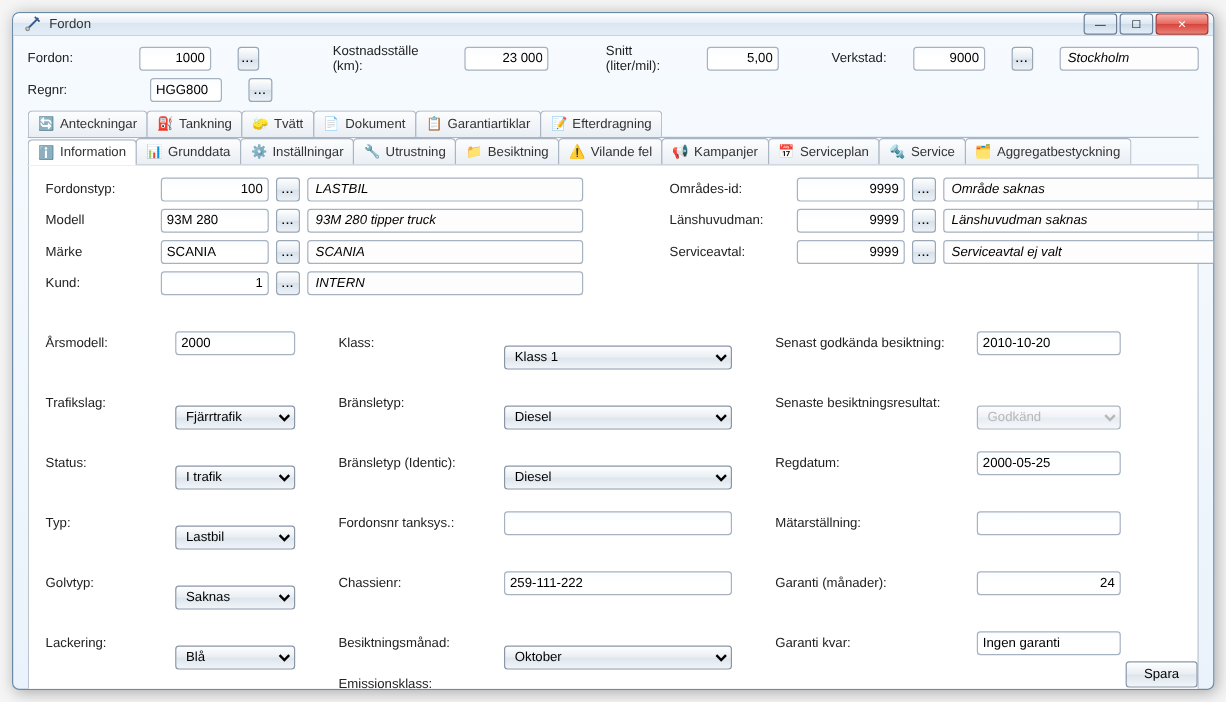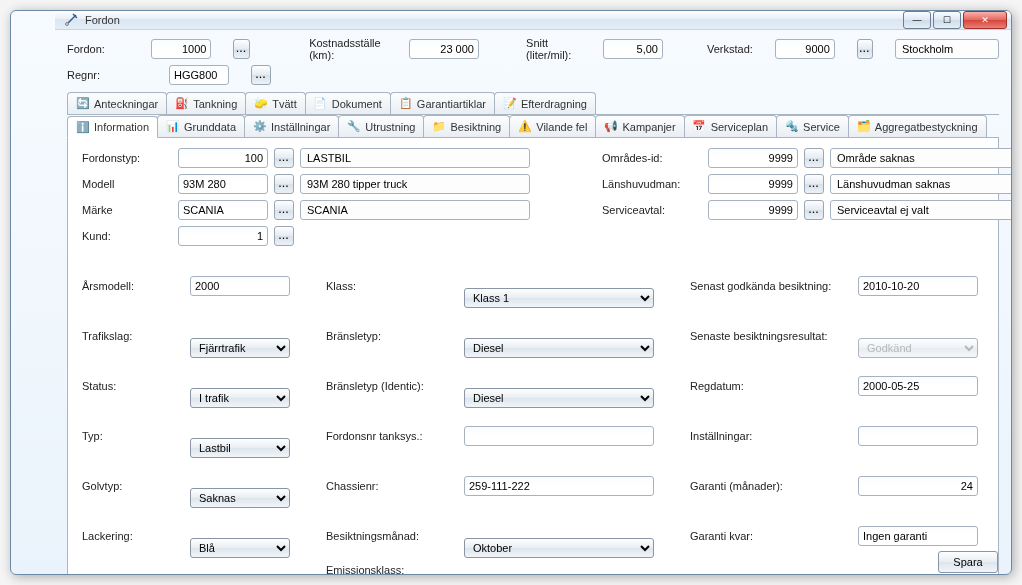--- a/index.html
+++ b/index.html
@@ -12,21 +12,20 @@
   .window {
     width: 1002px;
     height: 565px;
     background: linear-gradient(to bottom, #f7fbff 0%, #eaf3fb 100%);
     border: 1px solid #6b8aa5;
     border-radius: 6px;
     box-shadow: 2px 2px 12px rgba(0,0,0,0.3);
     overflow: hidden;
     display: flex;
     flex-direction: column;
-    padding-left: 44px;
   }
   .titlebar {
     height: 28px;
     background: linear-gradient(to bottom, #fefefe 0%, #e8eff7 45%, #d9e6f2 46%, #e4edf6 100%);
     display: flex;
     align-items: center;
     padding: 0 4px 0 8px;
     border-bottom: 1px solid #c8d4e2;
   }
   .titlebar .app-icon {
@@ -47,21 +46,21 @@
   .win-btn.close { width:44px;background:linear-gradient(to bottom,#f7b2ac,#e56a60 48%,#d7463b 52%,#e88079);border-color:#a23028;color:#fff;}
   .content { flex:1; padding:6px 12px 8px 12px; display:flex; flex-direction:column; }
   .header-row { display:flex; align-items:center; gap:22px; height:26px;}
   .label { color:#222; width:auto; }
   input.text, .readonly {
     height:20px; border:1px solid #a6b2c0; border-radius:3px;
     background:linear-gradient(to bottom,#fafcfe 0%,#fff 50%);
     padding:0 4px; font:inherit;
   }
   input.text.num { text-align:right; }
-  .readonly { background:#fdfdfd; display:flex;align-items:center;padding-left:6px;}
+  .readonly { background:#fdfdfd; display:flex;align-items:center;padding-left:6px;font-style:italic;}
   .dots-btn {
     width:20px;height:20px;border:1px solid #98a6b5;border-radius:3px;
     background:linear-gradient(to bottom,#fefefe,#e6ecf2 48%,#d8e1ea 52%,#ecf1f6);
     display:flex;align-items:center;justify-content:center;
     font-size:9px;font-weight:bold;cursor:pointer;letter-spacing:1px;
   }
   .tabbar {
     display:flex;align-items:flex-end;margin-top:6px;position:relative;
     border-bottom:1px solid #a9b5c3;
   }
@@ -253,20 +252,21 @@
         <span></span>
         <span class="label">Serviceavtal:</span>
         <input class="text num" value="9999" style="">
         <div class="dots-btn">...</div>
         <div class="readonly">Serviceavtal ej valt</div>
       </div>
       <div class="grid-row">
         <span class="label">Kund:</span>
         <input class="text num" value="1" style="">
         <div class="dots-btn">...</div>
+        <div class="readonly">INTERN</div>
         <span></span>
           <span></span>
           <span></span>
           <span></span>
           <span></span>
       </div>
 
       <div class="bottom" style="margin-top:18px">
 
         <span class="label">Årsmodell:</span>
@@ -295,21 +295,21 @@
         <span></span>
         <span class="label">Regdatum:</span>
         <input class="text" value="2000-05-25" style="">
 
         <span class="label">Typ:</span>
         <select><option>Lastbil</option></select>
         <span></span>
         <span class="label">Fordonsnr tanksys.:</span>
         <input class="text" value="" style="">
         <span></span>
-        <span class="label">Inställningar:</span>
+        <span class="label">Mätarställning:</span>
         <input class="text" value="" style="">
 
         <span class="label">Golvtyp:</span>
         <select><option>Saknas</option></select>
         <span></span>
         <span class="label">Chassienr:</span>
         <input class="text" value="259-111-222" style="">
         <span></span>
         <span class="label">Garanti (månader):</span>
         <input class="text num" value="24" style="">

